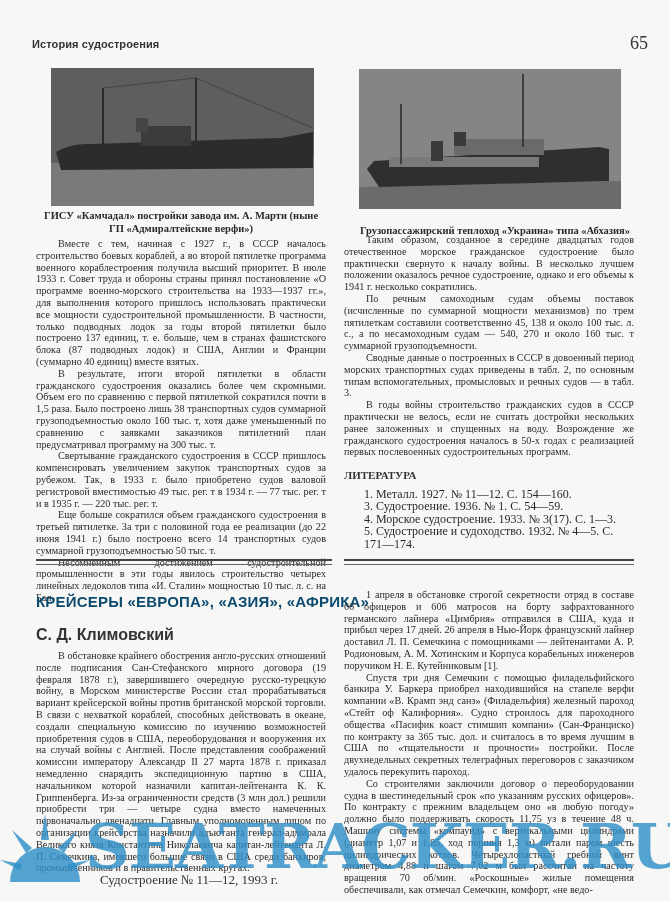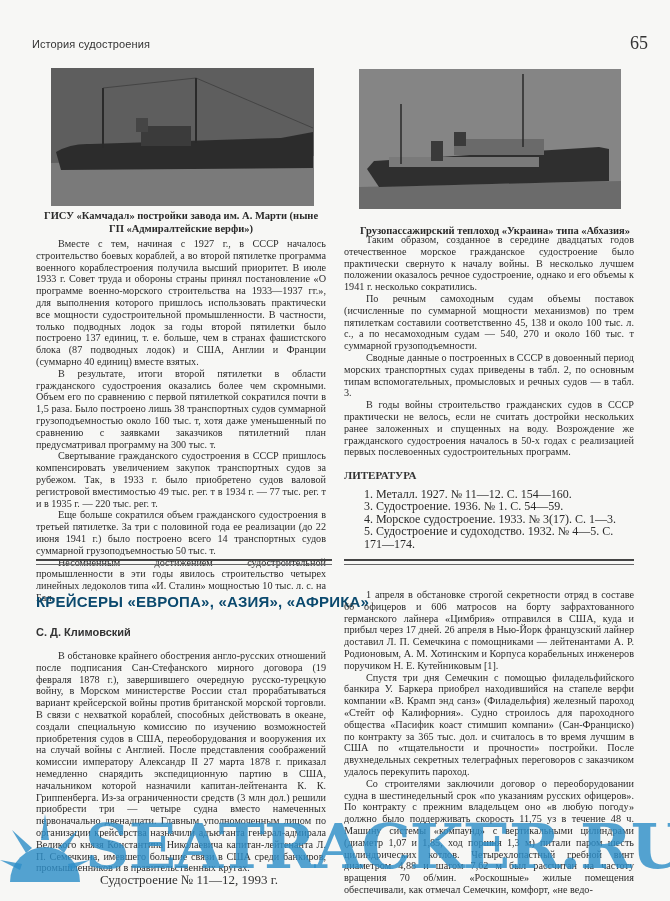--- a/index.html
+++ b/index.html
@@ -4,21 +4,21 @@
   <style>
     html, body { margin: 0; padding: 0; }
     body {
       width: 670px; height: 901px; position: relative; overflow: hidden;
       background: #f7f7f5;
       font-family: "Liberation Serif", "DejaVu Serif", serif;
       color: #2a2a2a;
     }
     .running-head {
       position: absolute; left: 32px; top: 38px;
-      font-family: "Liberation Sans", sans-serif; font-weight: normal;
+      font-family: "Liberation Sans", sans-serif; font-weight: bold;
       font-size: 11px; color: #333; letter-spacing: 0.1px;
     }
     .page-number {
       position: absolute; right: 22px; top: 33px;
       font-size: 18px; color: #333;
     }
     .photo {
       position: absolute; overflow: hidden;
       background: linear-gradient(180deg, #6c6c6c 0%, #585858 45%, #3a3a3a 70%, #6e6e6e 100%);
     }
@@ -52,21 +52,21 @@
     }
     .rule-l { left: 36px; top: 559px; width: 296px; }
     .rule-r { left: 344px; top: 559px; width: 290px; }
     .article-title {
       position: absolute; left: 36px; top: 593px;
       font-family: "Liberation Sans", sans-serif; font-weight: bold;
       font-size: 15px; color: #0c4a6e; letter-spacing: 0.2px;
     }
     .author {
       position: absolute; left: 36px; top: 626px;
-      font-family: "Liberation Sans", sans-serif; font-weight: bold; font-size: 11px; color: #333;
+      font-family: "Liberation Sans", sans-serif; font-weight: bold; font-size: 16px; color: #333;
     }
     .col-l2 { left: 36px; top: 650px; width: 290px; }
     .col-r2 { left: 344px; top: 589px; width: 290px; }
     .source {
       position: absolute; left: 52px; top: 872px; font-size: 13px; color: #333; margin-left: 48px;
     }
     .wm-text {
       position: absolute; left: 85px; top: 812px;
       font-family: "DejaVu Serif", serif; font-weight: bold; font-size: 62px;
       letter-spacing: -1px; color: rgba(46,143,200,0.82); line-height: 70px;

